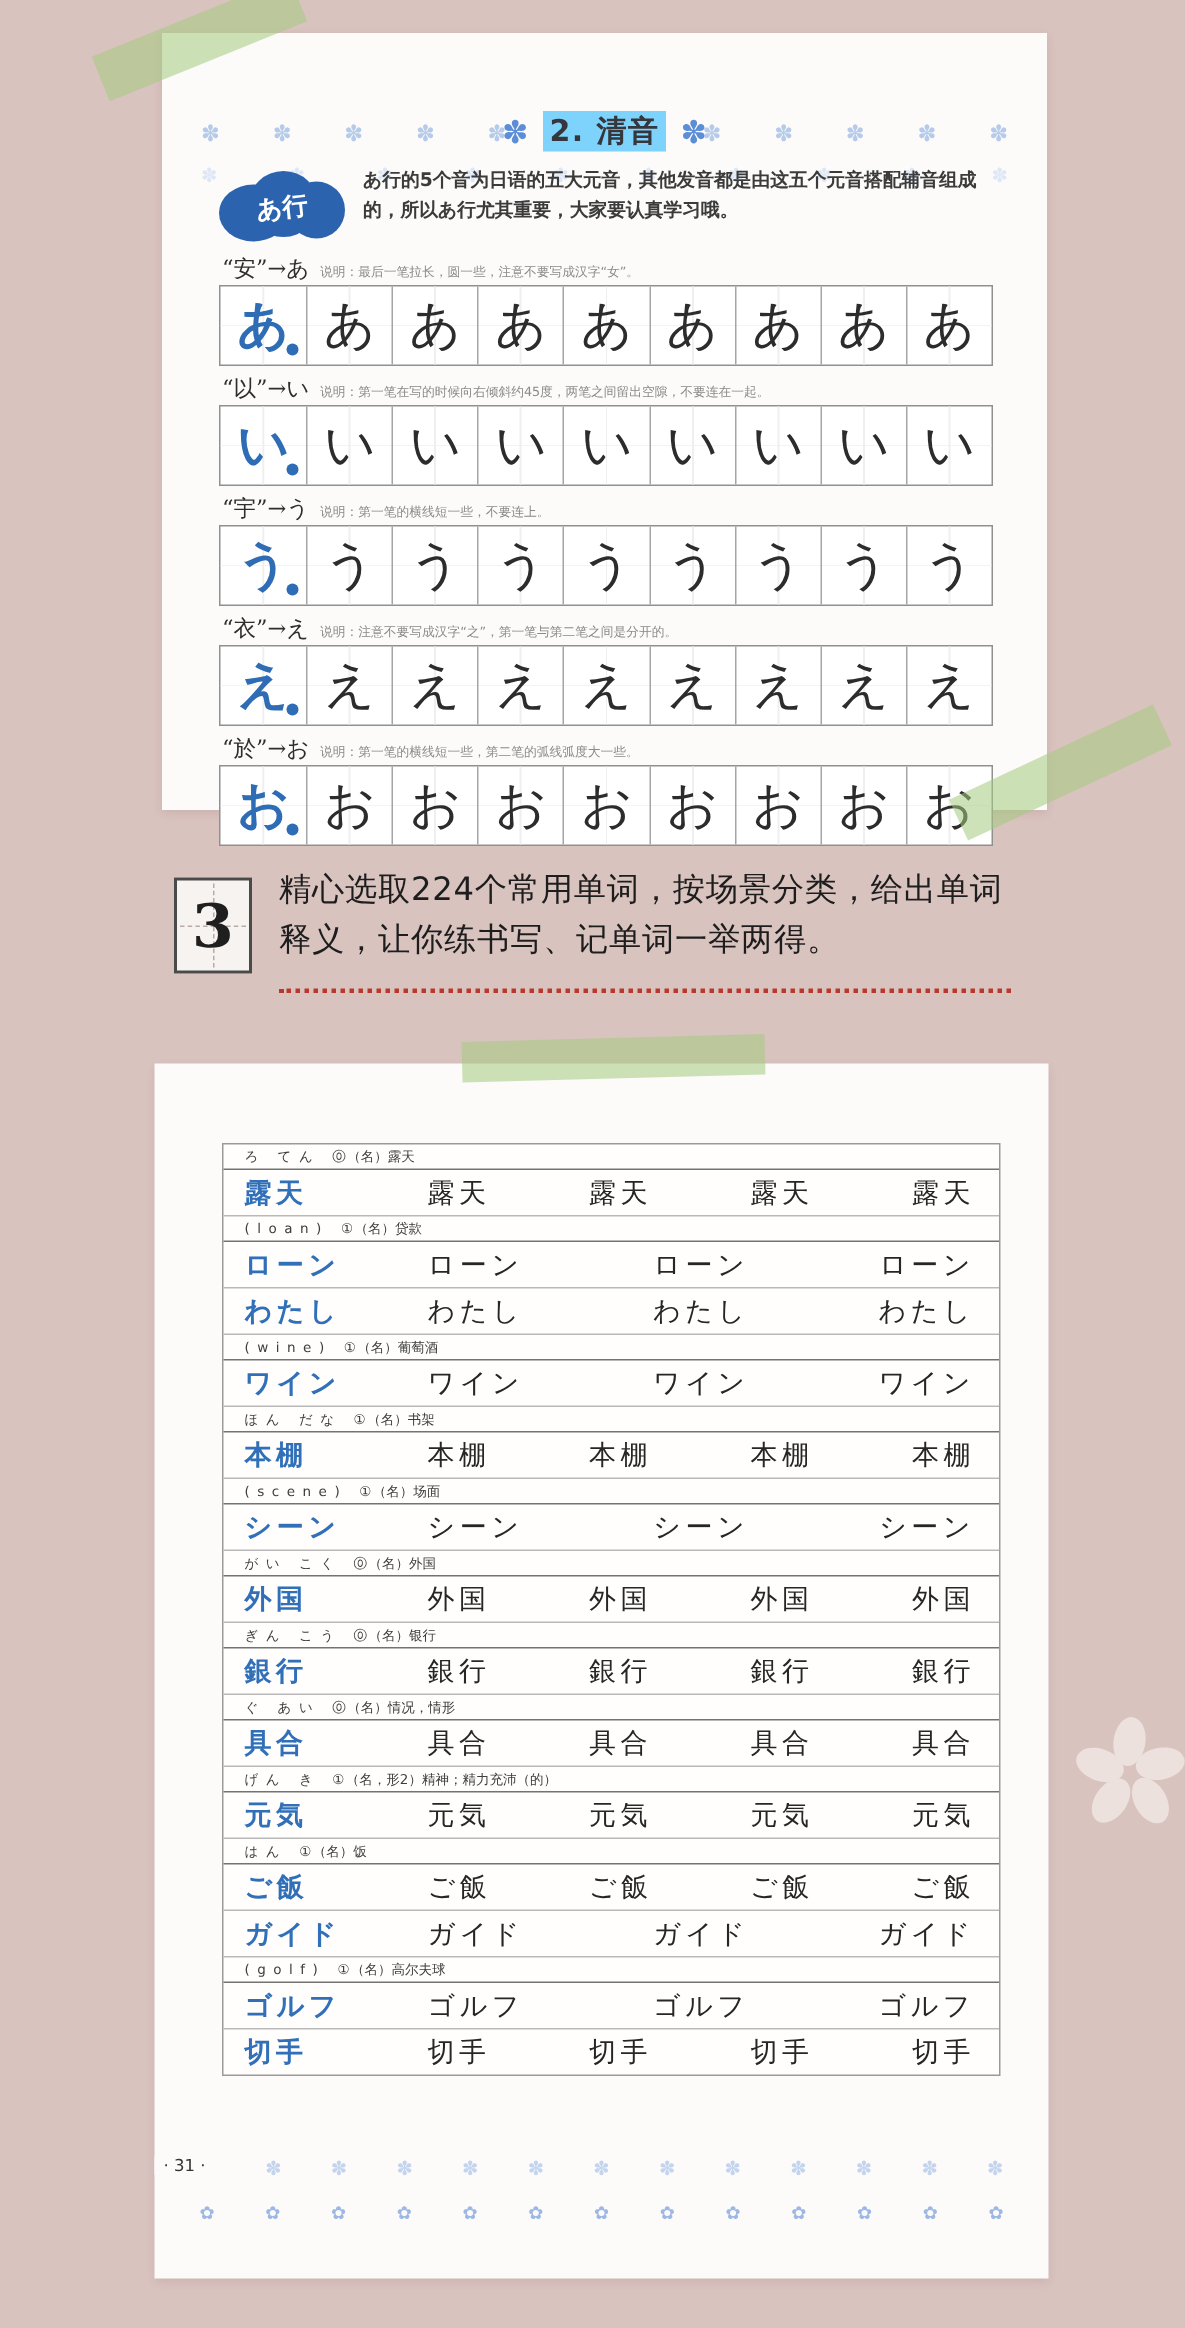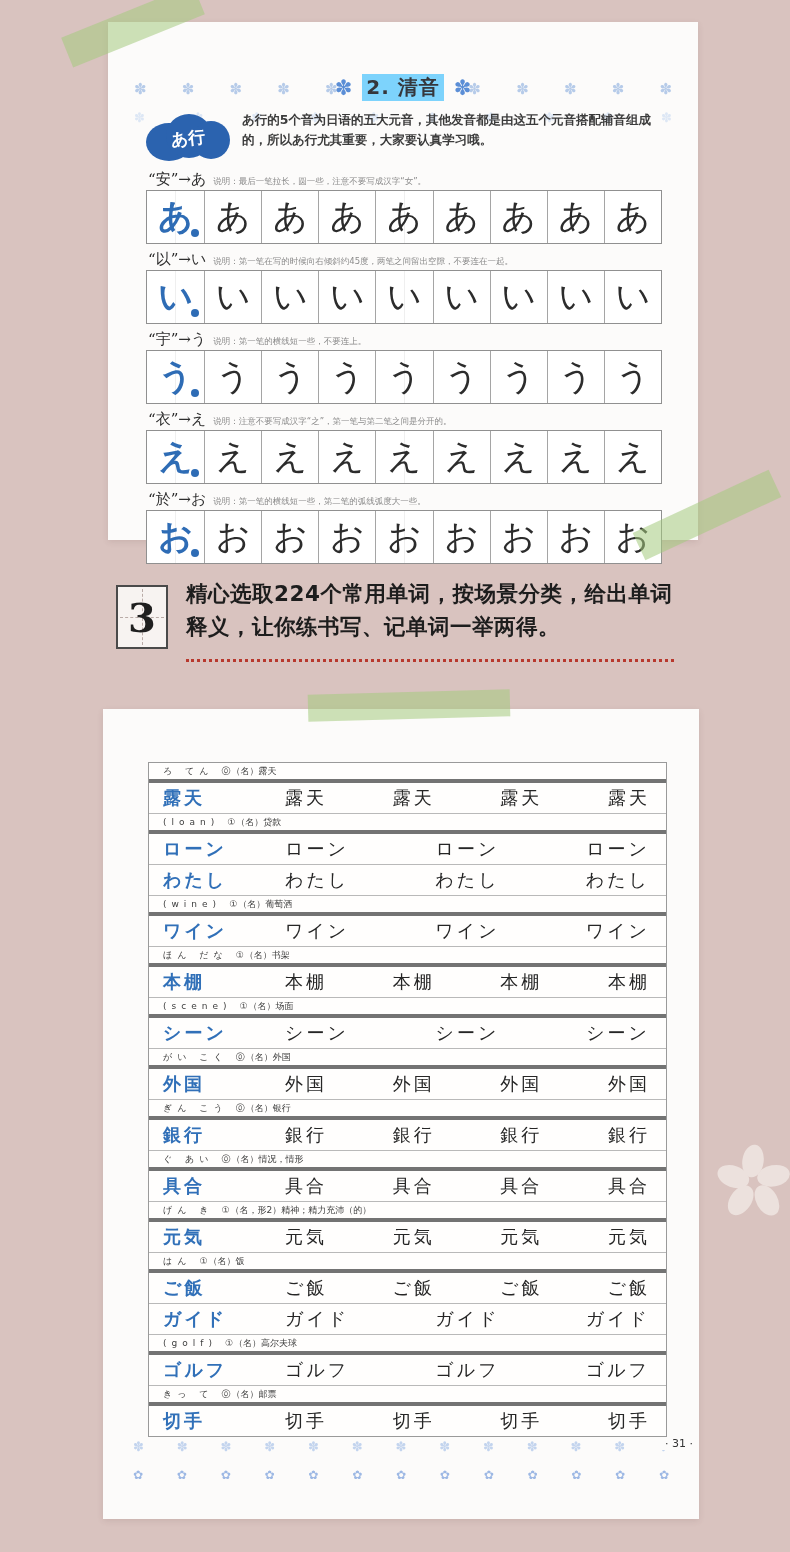--- a/index.html
+++ b/index.html
@@ -64,45 +64,45 @@
     background:#2e6cb5;}
 
   
   #feature-box{position:absolute;left:116px;top:585px;width:52px;height:64px;background:#f7f3f1;
     border:2px solid #4a4a4a;box-sizing:border-box;z-index:2;}
   #feature-box .vguide{position:absolute;left:50%;top:2px;bottom:2px;border-left:1px dashed #b9aba7;}
   #feature-box .hguide{position:absolute;top:50%;left:2px;right:2px;border-top:1px dashed #b9aba7;}
   #feature-number{position:absolute;left:0;top:0;width:100%;height:100%;display:flex;align-items:center;
     justify-content:center;font-family:"DejaVu Serif","Liberation Serif",serif;font-size:40px;
     font-weight:bold;color:#1f1f1f;}
-  #feature-text{position:absolute;left:186px;top:578px;width:496px;font-size:21.5px;font-weight:bold;
+  #feature-text{position:absolute;left:186px;top:578px;width:496px;font-size:21.5px;font-weight:normal;
     color:#1d1d1d;line-height:1.52;letter-spacing:.5px;}
   #feature-underline{position:absolute;left:186px;top:659px;width:488px;height:0;
     border-top:3.5px dotted #b8382d;}
 
   
   #vocab-table{position:absolute;left:45px;top:53px;width:517px;border:1px solid #9a9a9a;background:#fffefd;}
   .ventry{border-bottom:1px solid #b9b9b9;}
   .ventry:last-child{border-bottom:none;}
-  .vheader{font-size:9px;color:#3d3d3d;padding:2px 8px 1px 14px;border-bottom:4px solid #737373;
+  .vheader{font-size:9px;color:#3d3d3d;padding:2px 8px 1px 14px;border-bottom:1px solid #737373;
     white-space:nowrap;overflow:hidden;}
   .vheader .reading{letter-spacing:5px;margin-right:8px;}
   .vheader .accent{margin-right:1px;}
   .vword-row{display:flex;align-items:center;height:30px;padding:0 16px 0 14px;}
   .vword{width:122px;font-family:"DejaVu Serif","Liberation Serif",serif;font-size:18px;
     font-weight:bold;color:#3170b8;letter-spacing:3px;white-space:nowrap;}
   .vcopies{flex:1;display:flex;justify-content:space-between;
     font-family:"DejaVu Serif","Liberation Serif",serif;font-size:18px;color:#262626;}
   .vcopy{letter-spacing:3px;white-space:nowrap;}
 
   #vocab-footer{position:absolute;left:0;top:730px;width:100%;}
   .footer-flowers{display:flex;justify-content:space-between;padding:0 30px;color:#c3d4ee;
     font-size:13px;align-items:center;}
   #footer-row2{margin-top:14px;color:#9db8e4;font-size:12px;}
-  #page-number{position:absolute;left:0;top:-2px;width:100%;text-align:right;font-size:11px;
+  #page-number{position:absolute;left:0;top:-2px;width:100%;text-align:left;font-size:11px;
     color:#333;}
   #page-number span{background:#fcfbfa;padding:0 6px;}
 </style>
 </head>
 <body>
 
 <div class="tape" id="tape-topleft"></div>
 <div class="tape" id="tape-midright"></div>
 <div class="tape" id="tape-horizontal"></div>
 
@@ -398,21 +398,20 @@
         <div class="vword-row">
           <span class="vword">ゴルフ</span>
           <span class="vcopies">
             <span class="vcopy">ゴルフ</span>
             <span class="vcopy">ゴルフ</span>
             <span class="vcopy">ゴルフ</span>
           </span>
         </div>
       </div>
       <div class="ventry">
-        <div class="vheader"><span class="reading">きっ て</span><span class="accent">⓪</span><span class="pos">（名）</span><span class="meaning">邮票</span></div>
         <div class="vword-row">
           <span class="vword">切手</span>
           <span class="vcopies">
             <span class="vcopy">切手</span>
             <span class="vcopy">切手</span>
             <span class="vcopy">切手</span>
             <span class="vcopy">切手</span>
           </span>
         </div>
       </div>

